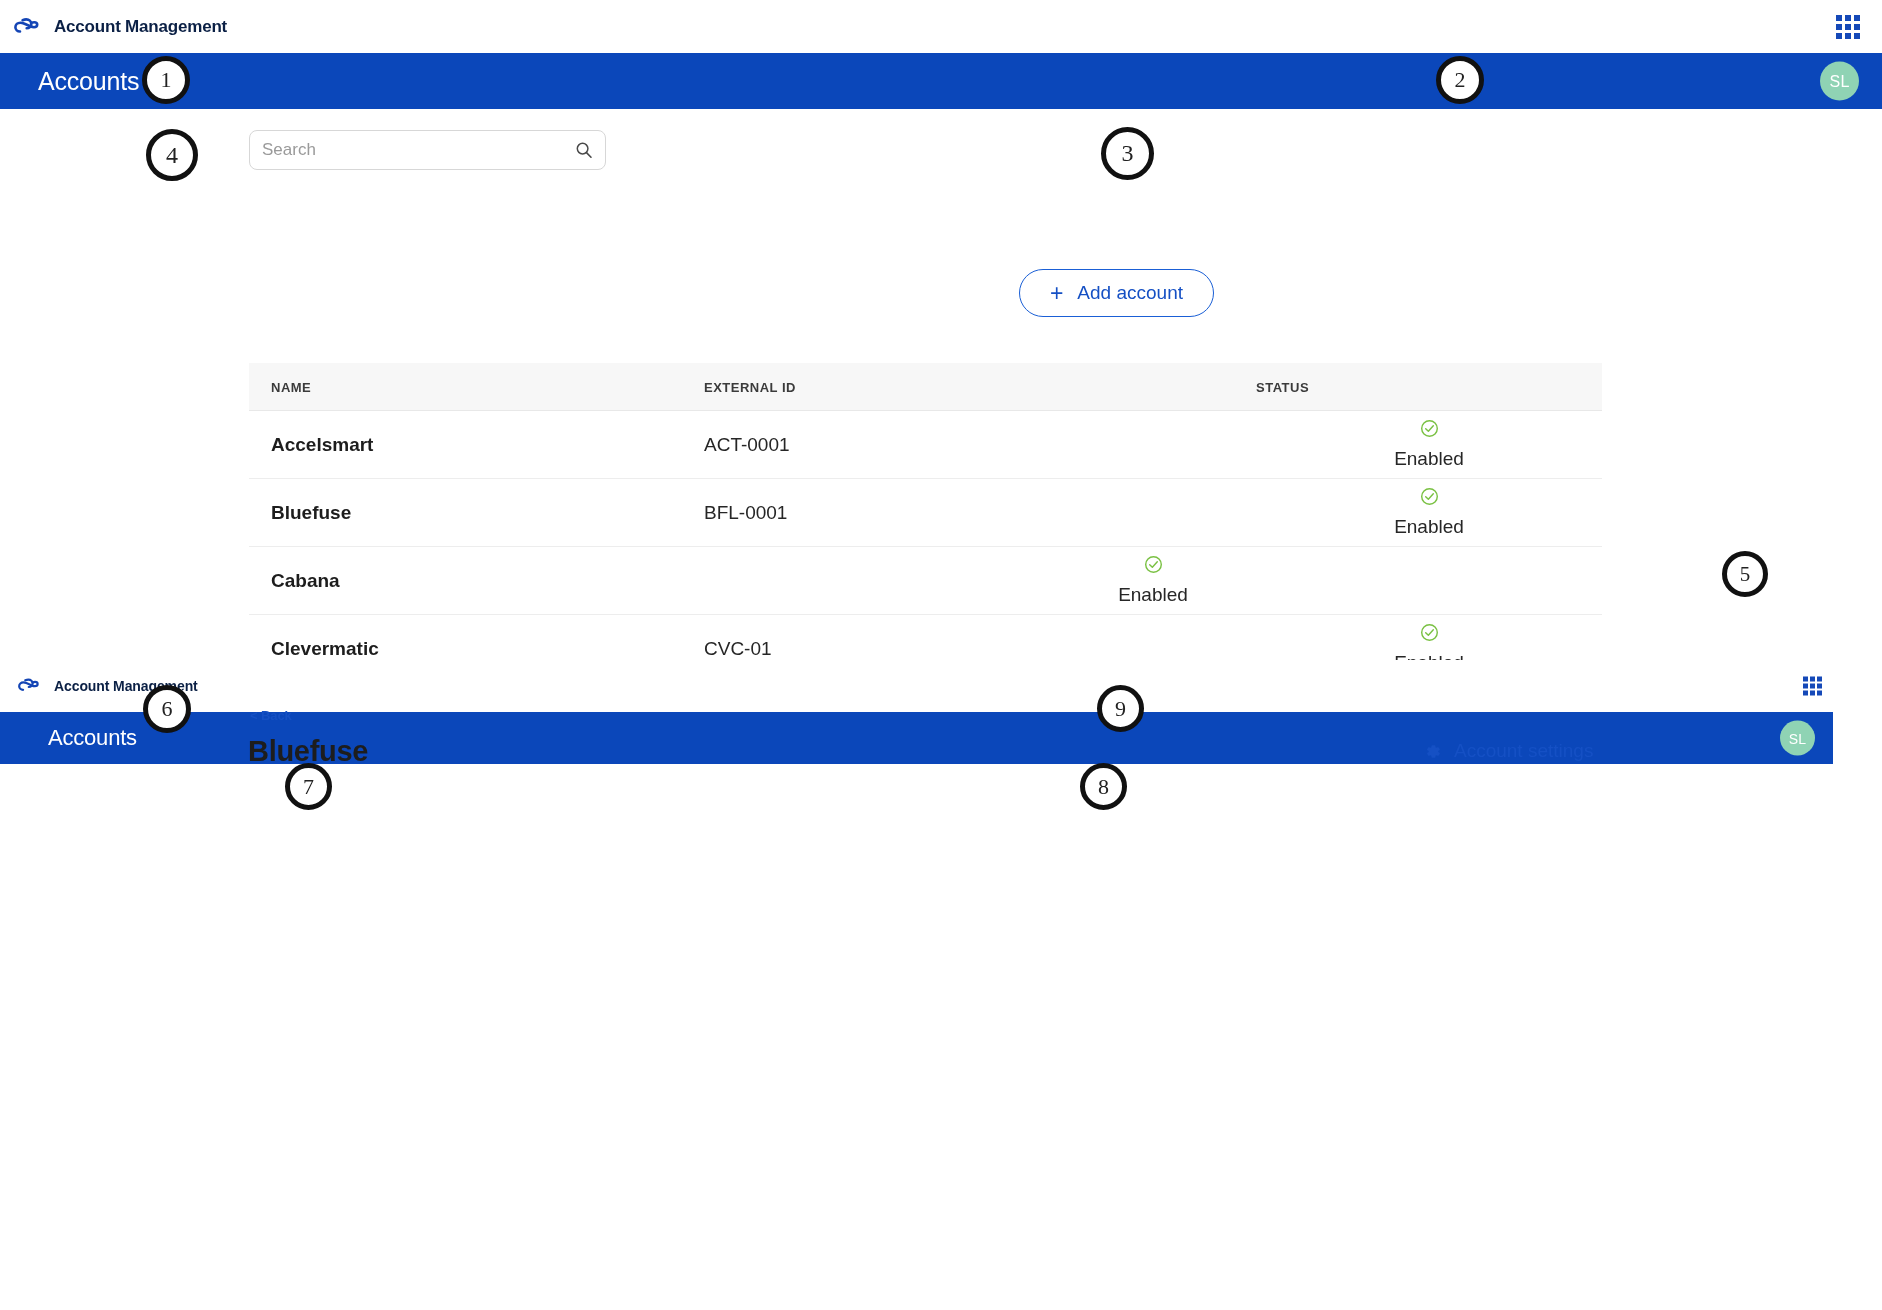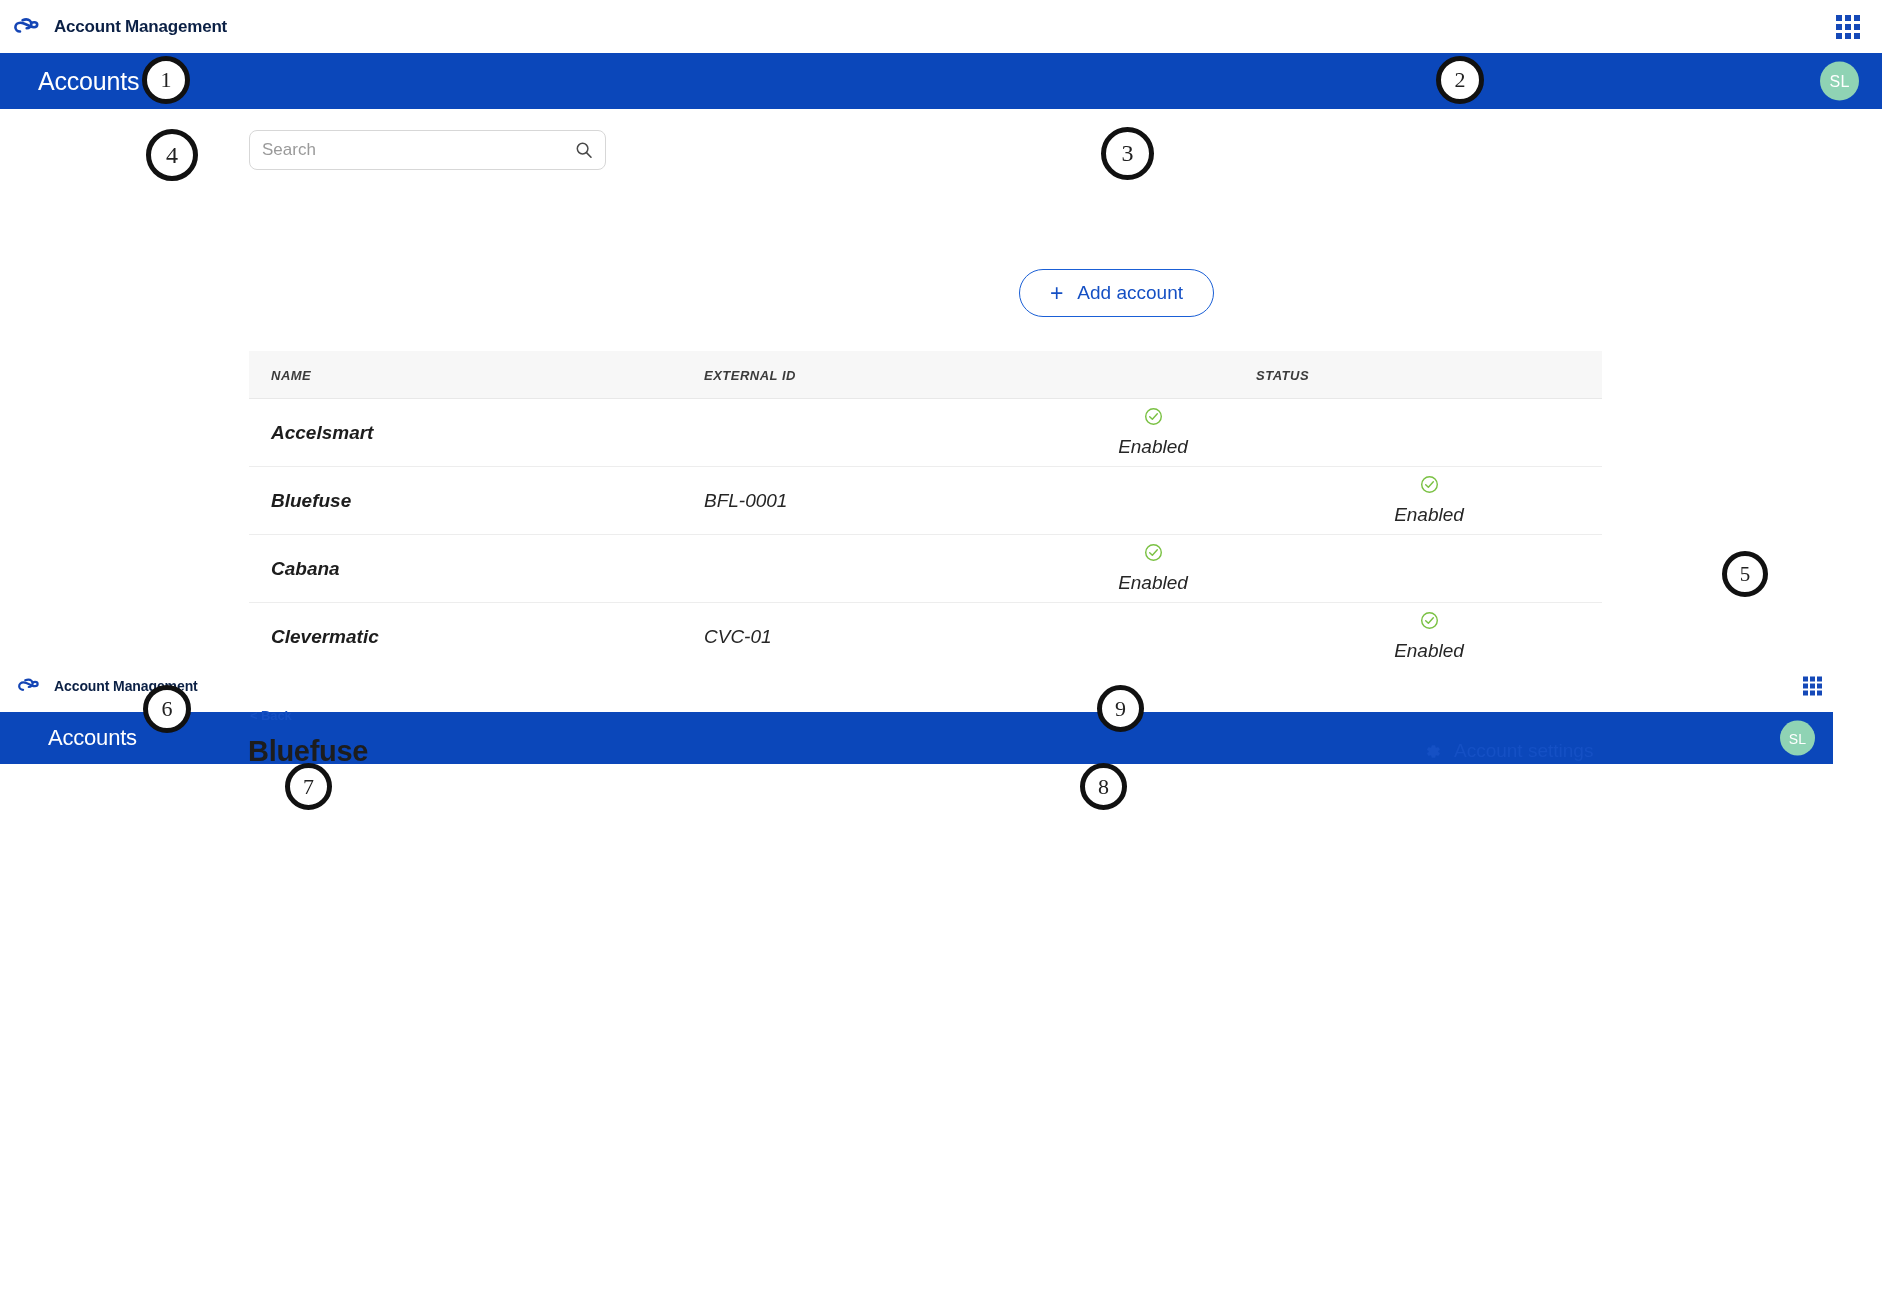--- a/index.html
+++ b/index.html
@@ -67,21 +67,21 @@
     display:inline-flex; align-items:center; justify-content:center; gap:14px;
     height:48px; padding:0 30px; border-radius:24px;
     border:1.5px solid #1a5fd6; background:#ffffff;
     color:#1550c4; font-size:19px; cursor:pointer;
     font-family:"Liberation Sans", sans-serif;
   }
   .btn-pill .plus { font-size:23px; line-height:1; font-weight:400; }
   .btn-addaccount { position:absolute; right:668px; top:160px; }
 
   
-  .table1 { position:absolute; left:249px; top:242px; width:1353px;font-style:italic; }
+  .table1 { position:absolute; left:249px; top:254px; width:1353px; }
   .th-row {
     display:flex; height:48px; align-items:center;
     background:#f7f7f7; border-bottom:1px solid #e8e8e8;
   }
   .th {
     font-size:13px; font-weight:700; color:#3b3b3b; letter-spacing:0.5px;
   }
   .td-row {
     display:flex; height:68px; align-items:center;
     border-bottom:1px solid #ededed; background:#fff;
@@ -187,20 +187,21 @@
 
       <div class="table1">
         <div class="th-row">
           <div class="c-name"><span class="th">NAME</span></div>
           <div class="c-extid"><span class="th">EXTERNAL ID</span></div>
           <div class="c-status"><span class="th">STATUS</span></div>
         </div>
         <div id="accounts-rows">
             <div class="td-row">
               <div class="c-name"><span class="cell-name">Accelsmart</span></div>
+              <div class="c-extid"><span class="cell-ext">ACT-0001</span></div>
               <div class="c-status">
                 <span class="status-wrap">
                   <span class="check-icon"><svg viewBox="0 0 20 20" width="19" height="19" aria-hidden="true">
                       <circle cx="10" cy="10" r="8.2" fill="none" stroke="#7ac143" stroke-width="1.5"></circle>
                       <polyline points="6,10.2 8.8,13 14,7.2" fill="none" stroke="#7ac143" stroke-width="1.5" stroke-linecap="round" stroke-linejoin="round"></polyline>
                     </svg></span>
                   <span class="status-txt">Enabled</span>
                 </span>
               </div>
             </div>

